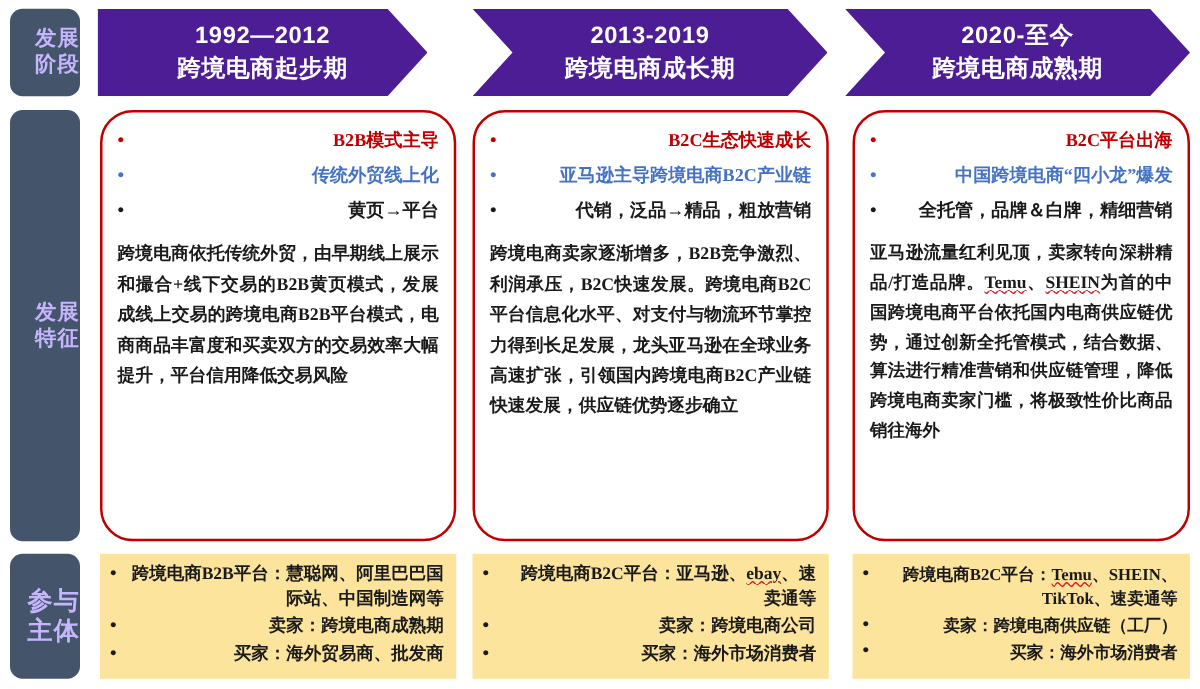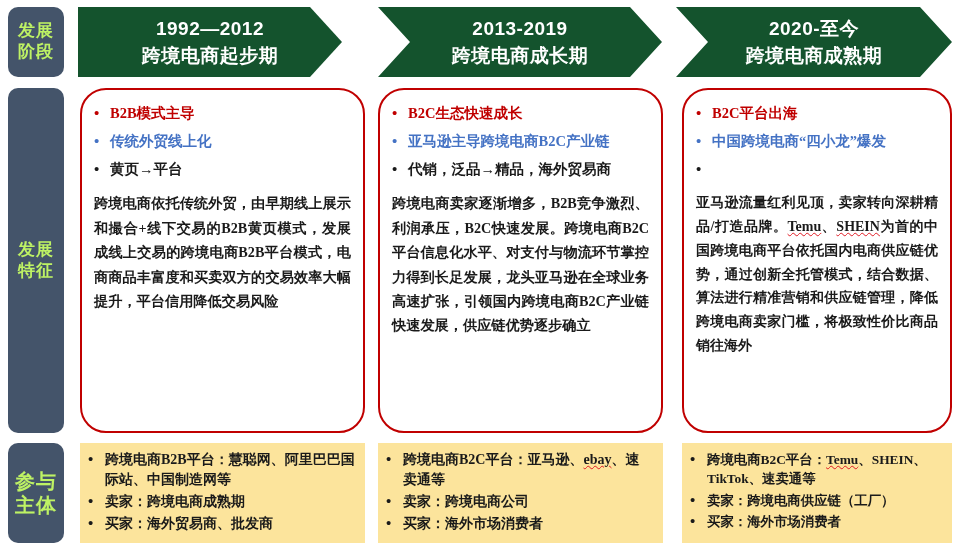--- a/index.html
+++ b/index.html
@@ -13,41 +13,41 @@
     position: relative;
   }
 
   
   .row-label {
     position: absolute;
     left: 8px;
     width: 56px;
     background: #44546A;
     border-radius: 10px;
-    color: #bef264;
+    color: #c4b5fd;
     font-family: "Liberation Sans", "DejaVu Sans", sans-serif;
     font-weight: bold;
     display: flex;
     align-items: center;
-    justify-content: center;
+    justify-content: flex-end;
     text-align: center;
     line-height: 1.22;
     letter-spacing: 1px;
   }
   .row-label span { display: block; }
   #label-stage { top: 7px;  height: 70px;  font-size: 17px; }
   #label-feature { top: 88px; height: 345px; font-size: 17px; }
   #label-actors { top: 443px; height: 100px; font-size: 20px; }
 
   
   .arrow {
     position: absolute;
     top: 7px;
     height: 70px;
-    background: #14532d;
+    background: #4c1d95;
     color: #ffffff;
     font-family: "Liberation Sans", "DejaVu Sans", sans-serif;
     font-weight: bold;
     font-size: 19px;
     line-height: 1.32;
     display: flex;
     flex-direction: column;
     align-items: center;
     justify-content: center;
     text-align: center;
@@ -89,21 +89,21 @@
     margin-bottom: 9px;
     font-family: "Liberation Serif", "DejaVu Serif", serif;
   }
   .bullets li .dot {
     flex: 0 0 auto;
     width: 16px;
     font-size: 15px;
     line-height: 1.25;
     text-align: left;
   }
-  .bullets li .btext { flex: 1 1 auto; }
+  .bullets li .btext { flex: 1 1 auto; text-align: right; }
   .bullets li.tone-red   { color: #C00000; }
   .bullets li.tone-blue  { color: #4472C4; }
   .bullets li.tone-black { color: #1a1a1a; }
   .bullets li.underline .btext { }
 
   .feature-para {
     margin-top: 13px;
     font-size: 14.2px;
     line-height: 1.72;
     color: #1a1a1a;
@@ -201,37 +201,38 @@
       <li class="tone-red">
         <span class="dot">•</span>
         <span class="btext">B2C生态快速成长</span>
       </li>
       <li class="tone-blue underline">
         <span class="dot">•</span>
         <span class="btext">亚马逊主导跨境电商B2C产业链</span>
       </li>
       <li class="tone-black">
         <span class="dot">•</span>
-        <span class="btext">代销，泛品→精品，海外贸易商</span>
+        <span class="btext">代销，泛品→精品，粗放营销</span>
       </li>
     </ul>
   <div class="feature-para">跨境电商卖家逐渐增多，B2B竞争激烈、利润承压，B2C快速发展。跨境电商B2C平台信息化水平、对支付与物流环节掌控力得到长足发展，龙头亚马逊在全球业务高速扩张，引领国内跨境电商B2C产业链快速发展，供应链优势逐步确立</div>
 </div>
 <div class="feature-box" id="feature-2">
   <ul class="bullets">
       <li class="tone-red">
         <span class="dot">•</span>
         <span class="btext">B2C平台出海</span>
       </li>
       <li class="tone-blue">
         <span class="dot">•</span>
         <span class="btext">中国跨境电商“四小龙”爆发</span>
       </li>
       <li class="tone-black">
         <span class="dot">•</span>
+        <span class="btext">全托管，品牌＆白牌，精细营销</span>
       </li>
     </ul>
   <div class="feature-para">亚马逊流量红利见顶，卖家转向深耕精品/打造品牌。<span class="squig">Temu</span>、<span class="squig">SHEIN</span>为首的中国跨境电商平台依托国内电商供应链优势，通过创新全托管模式，结合数据、算法进行精准营销和供应链管理，降低跨境电商卖家门槛，将极致性价比商品销往海外</div>
 </div>
 
 <div class="actor-box" id="actors-0">
   <ul class="bullets">
       <li class="tone-black">
         <span class="dot">•</span>
         <span class="btext">跨境电商B2B平台：慧聪网、阿里巴巴国际站、中国制造网等</span>

